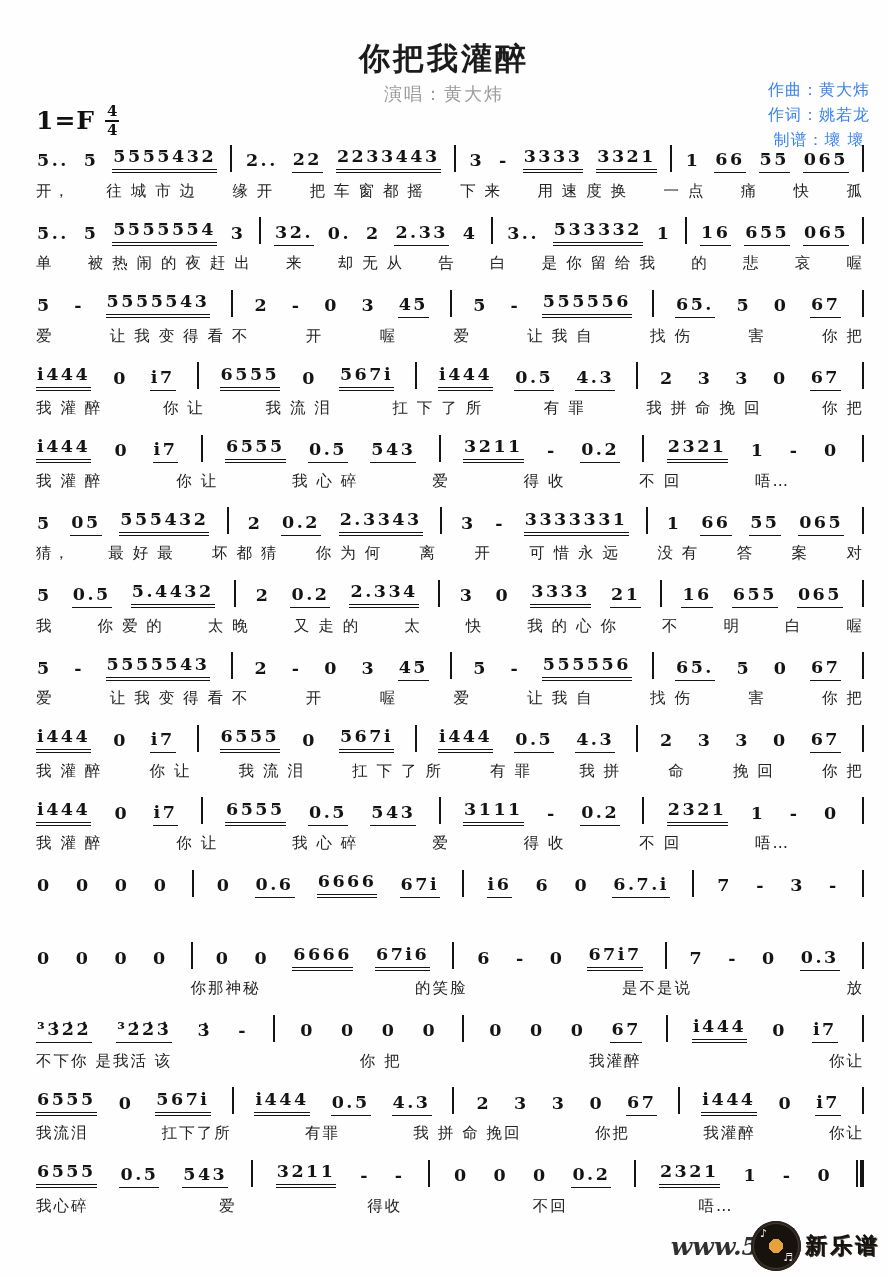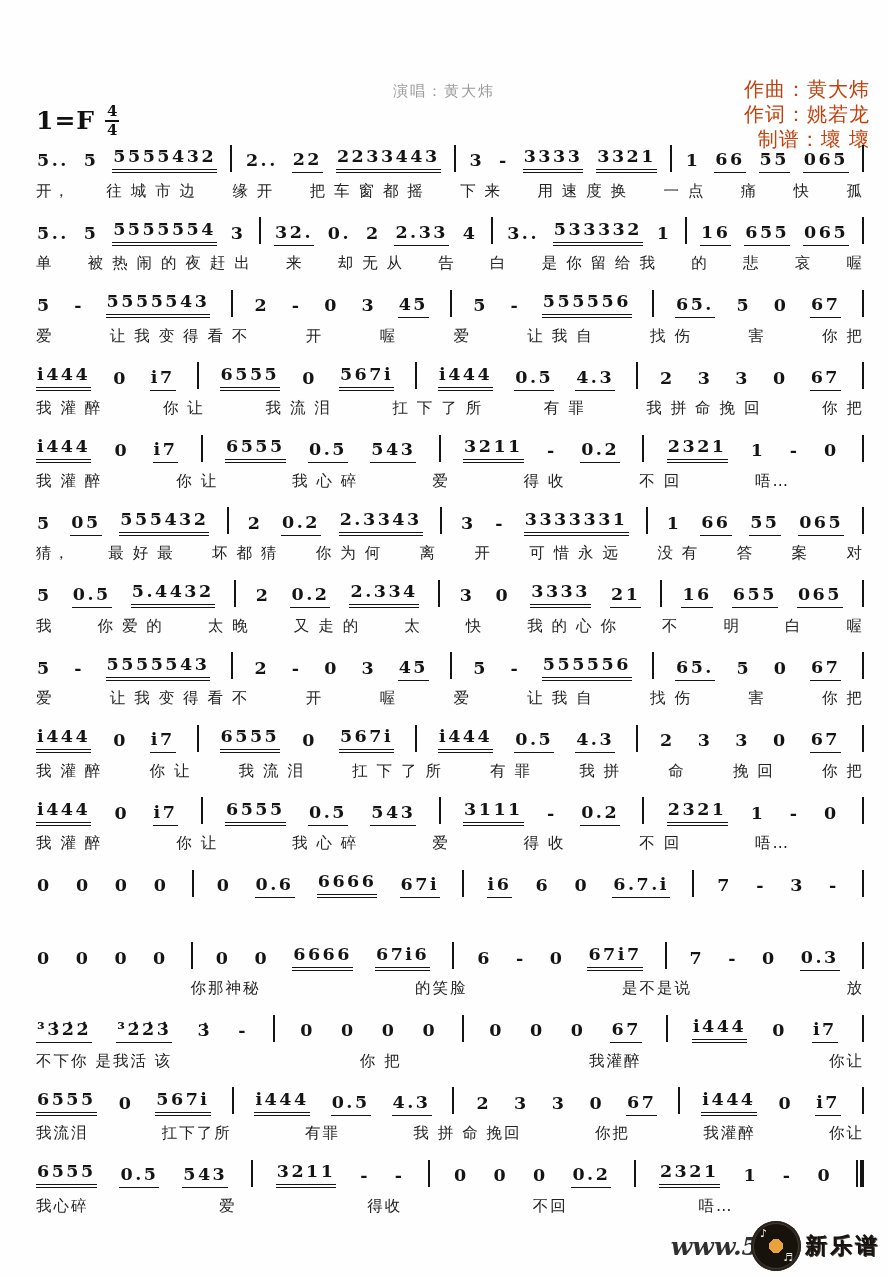--- a/index.html
+++ b/index.html
@@ -8,25 +8,25 @@
     font-family:"DejaVu Sans","Liberation Sans",sans-serif;color:#141414;overflow:hidden;
   }
   
   .title{
     position:absolute;top:38px;left:0;width:100%;text-align:center;
     font-family:"DejaVu Serif","Liberation Serif",serif;
     font-size:31px;font-weight:600;letter-spacing:3px;color:#1b1b1b;margin:0;
   }
   .subtitle{
     position:absolute;top:82px;left:0;width:100%;text-align:center;
-    font-size:15px;color:#9b9b9b;letter-spacing:2px;
+    font-size:18px;color:#9b9b9b;letter-spacing:2px;
   }
   .credits{
-    position:absolute;top:77px;right:18px;text-align:right;
-    font-size:20px;line-height:25px;color:#c2410c;letter-spacing:1px;
+    position:absolute;top:77px;right:18px;text-align:center;
+    font-size:16px;line-height:25px;color:#3b82f6;letter-spacing:1px;
   }
   .keysig{
     position:absolute;top:104px;left:36px;display:flex;align-items:center;
     font-family:"DejaVu Serif","Liberation Serif",serif;color:#111;
   }
   .keysig .tonic{font-size:25px;font-weight:700;letter-spacing:1px;}
   .keysig .meter{display:inline-flex;flex-direction:column;align-items:center;margin-left:10px;line-height:1;}
   .keysig .meter i{font-style:normal;font-weight:700;font-size:15px;}
   .keysig .fracline{display:block;width:14px;height:1.5px;background:#111;margin:1px 0;}
   
@@ -68,20 +68,21 @@
   .wm-brand{
     font-size:22px;font-weight:900;color:#161310;letter-spacing:3px;margin-left:4px;
     text-shadow:1px 1px 0 #3a332b;
   }
 </style>
 </head>
 <body>
 
 <div class="page">
 
+  <h1 class="title">你把我灌醉</h1>
   <div class="subtitle">演唱：黄大炜</div>
 
   <div class="credits">
     <div>作曲：黄大炜</div>
     <div>作词：姚若龙</div>
     <div>制谱：壞  壞</div>
   </div>
 
   <div class="keysig">
     <span class="tonic">1=F</span>

